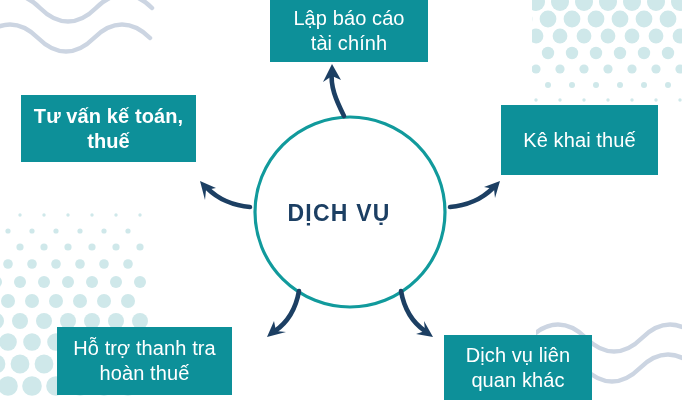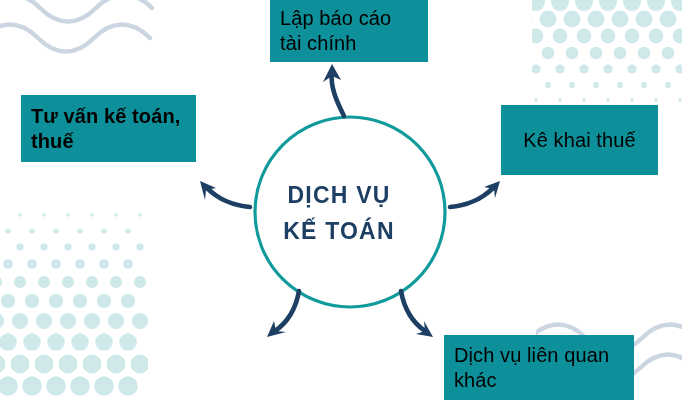--- a/index.html
+++ b/index.html
@@ -19,37 +19,37 @@
   #dots-tr{right:0;top:0;width:150px;height:110px;}
   #dots-bl{left:0;bottom:0;width:148px;height:215px;}
 
   
   #diagram{position:absolute;left:0;top:0;width:682px;height:400px;}
 
   
   .box{
     position:absolute;
     background:#0d9099;
-    color:#000000;
+    color:#ffffff;
     display:flex;
     align-items:center;
     justify-content:center;
-    text-align:left;
+    text-align:center;
     line-height:1.25;
     font-size:20px;
     font-weight:400;
     letter-spacing:.1px;
     box-sizing:border-box;
     padding:6px 10px;
   }
   #box-top{left:270px;top:0px;width:158px;height:62px;}
   #box-left{left:21px;top:95px;width:175px;height:67px;font-weight:bold;}
   #box-right{left:501px;top:105px;width:157px;height:70px;}
   #box-bottom-left{left:57px;top:327px;width:175px;height:68px;}
-  #box-bottom-right{left:444px;top:335px;width:190px;height:65px;}
+  #box-bottom-right{left:444px;top:335px;width:148px;height:65px;}
 
   
   #center-text{
     position:absolute;
     left:241px;top:119px;
     width:196px;height:188px;
     display:flex;
     flex-direction:column;
     align-items:center;
     justify-content:center;
@@ -248,25 +248,25 @@
 
       <g>
         <path d="M401,291 C 404,308 412,322 425,331" fill="none" stroke="#1c3f63" stroke-width="4.6" stroke-linecap="round"></path>
         <path d="M433,337 L416,334 L425,331 L424,321 Z"></path>
       </g>
     </g>
   </svg>
 
   <div id="center-text">
     <span>DỊCH VỤ</span>
-    <span>KẾ TOÁN</span>
   </div>
 
   <div class="box" id="box-top">Lập báo cáo tài chính</div>
 
   <div class="box" id="box-left">Tư vấn kế toán, thuế</div>
 
   <div class="box" id="box-right">Kê khai thuế</div>
 
+  <div class="box" id="box-bottom-left">Hỗ trợ thanh tra hoàn thuế</div>
 
   <div class="box" id="box-bottom-right">Dịch vụ liên quan khác</div>
 
 </div>
 
 </body></html>

